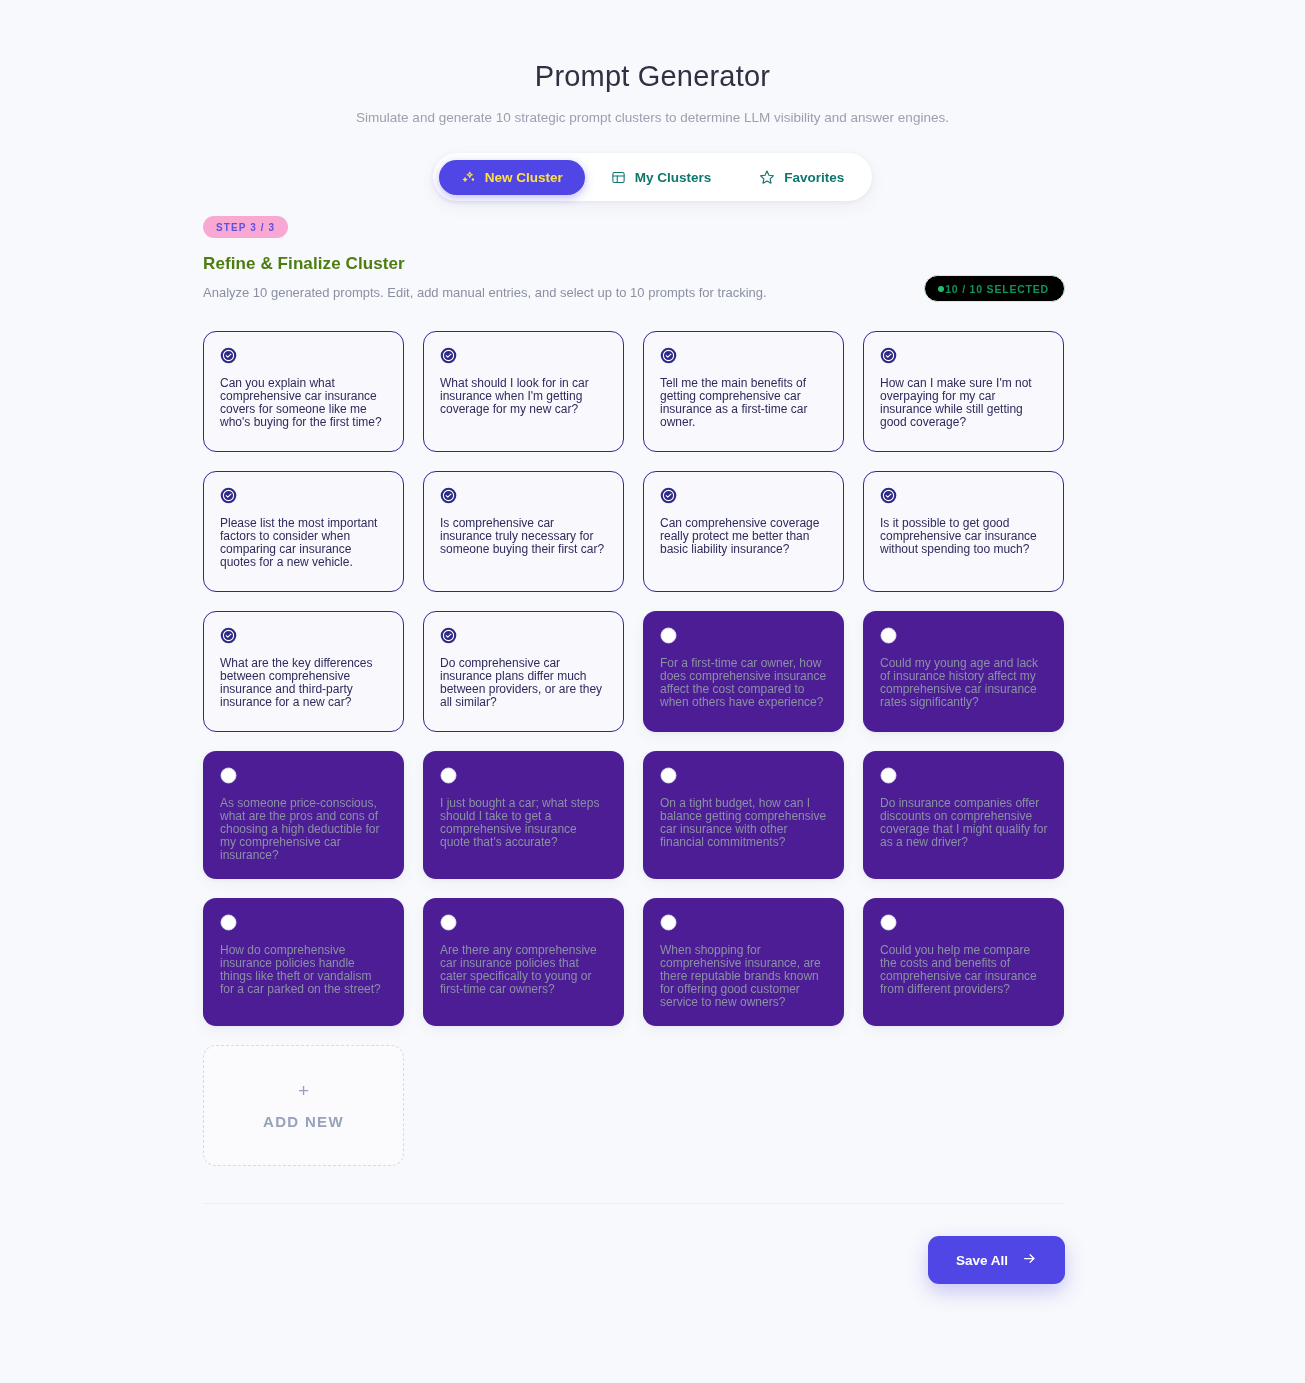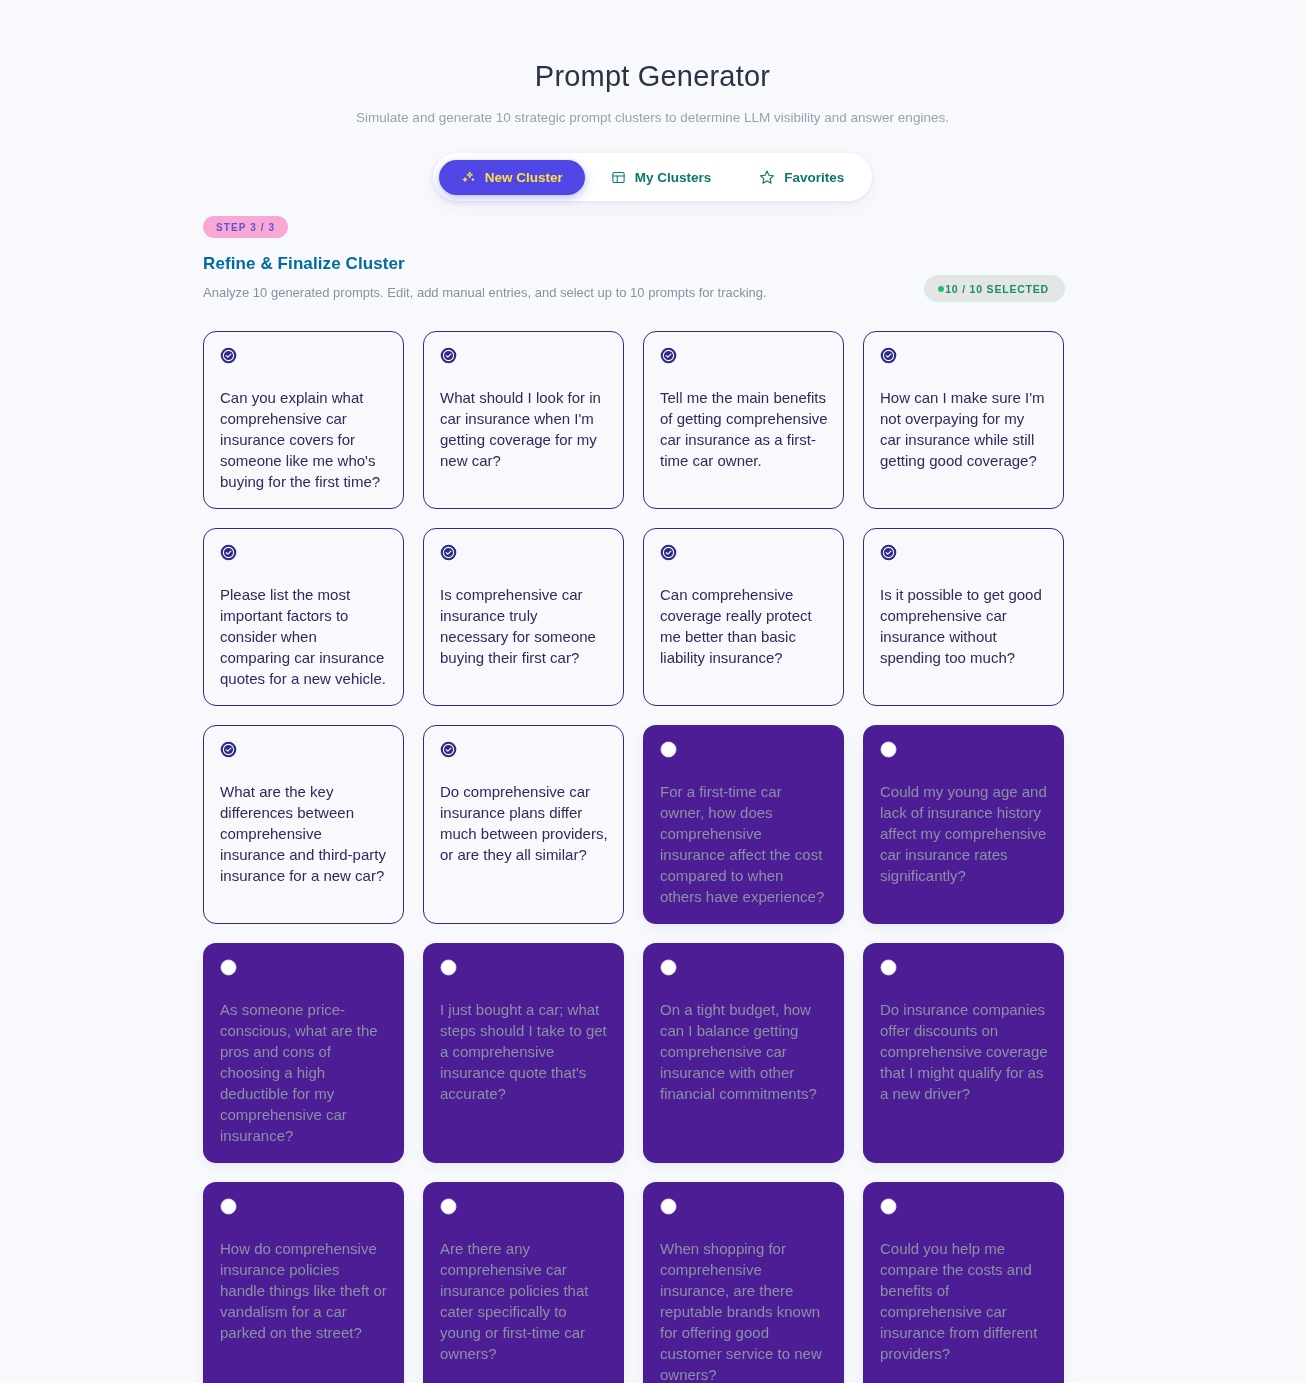--- a/index.html
+++ b/index.html
@@ -83,33 +83,33 @@
 
   .title-row {
     display: flex;
     align-items: flex-start;
     justify-content: space-between;
     margin-top: 16px;
   }
   .sec-title {
     font-size: 17px;
     font-weight: 700;
-    color: #0369a1;
+    color: #4d7c0f;
     letter-spacing: 0.1px;
   }
   .sec-desc {
     margin-top: 11px;
     font-size: 13px;
     color: #8a90a2;
   }
   .sel-badge {
     display: inline-flex;
     align-items: center;
     gap: 1px;
-    background: #e5e5e5;
+    background: #000000;
     border: 1px solid #cdf0dc;
     color: #12935a;
     font-size: 10.5px;
     font-weight: 700;
     letter-spacing: 0.8px;
     padding: 7px 15px 6px 13px;
     border-radius: 14px;
     margin-top: 21px;
   }
   .dot { width: 6px; height: 6px; border-radius: 50%; background: #21c06f; }
@@ -131,23 +131,23 @@
     border: 1px solid transparent;
     box-shadow: 0 1px 3px rgba(60,60,110,0.05), 0 5px 14px rgba(60,60,110,0.05);
   }
   .card.selected {
     background: #f9f9fd;
     border: 1.6px solid #2d2a8c;
     box-shadow: none;
   }
   .card-mark { width: 17px; height: 17px; display: block; }
   .card-txt {
-    margin-top: 23px;
-    font-size: 15px;
-    line-height: 21px;
+    margin-top: 13px;
+    font-size: 12px;
+    line-height: 13px;
     color: #8b91a3;
   }
   .card.selected .card-txt { color: #2d2a5c; }
 
   .addnew {
     border: 1.5px dashed #d6dae6;
     border-radius: 13px;
     background: #fbfbfd;
     min-height: 121px;
     display: flex;

